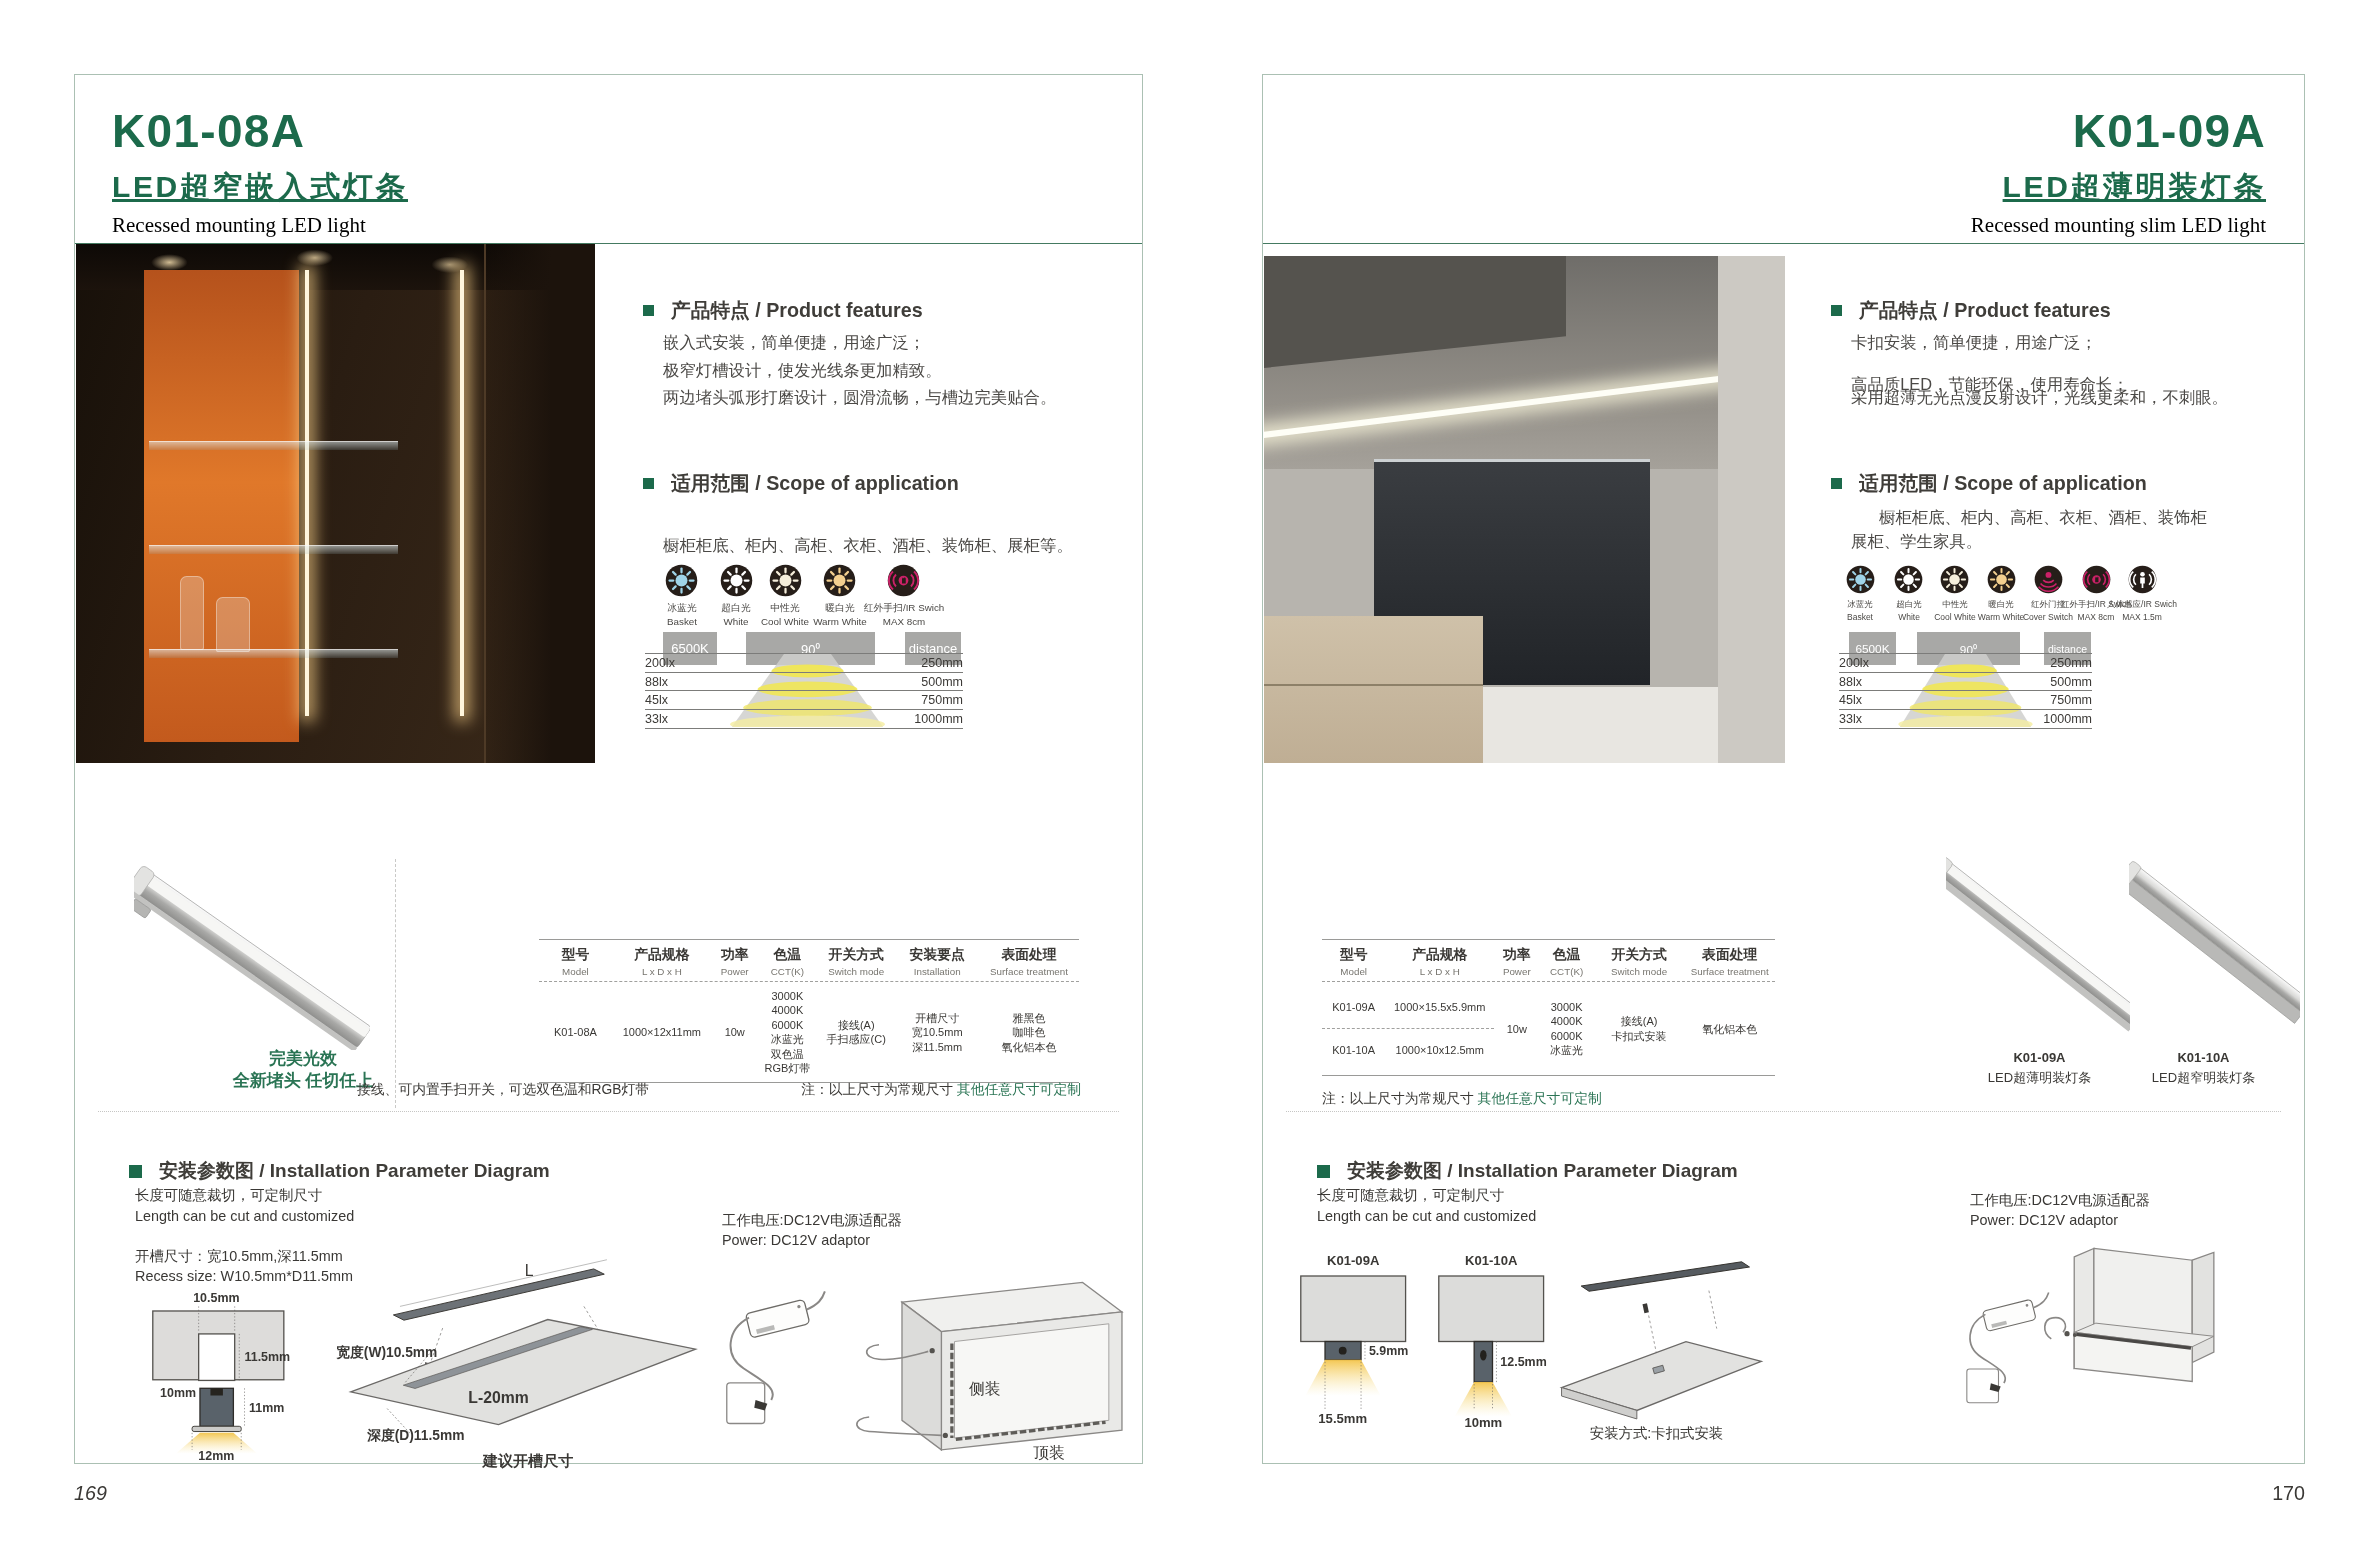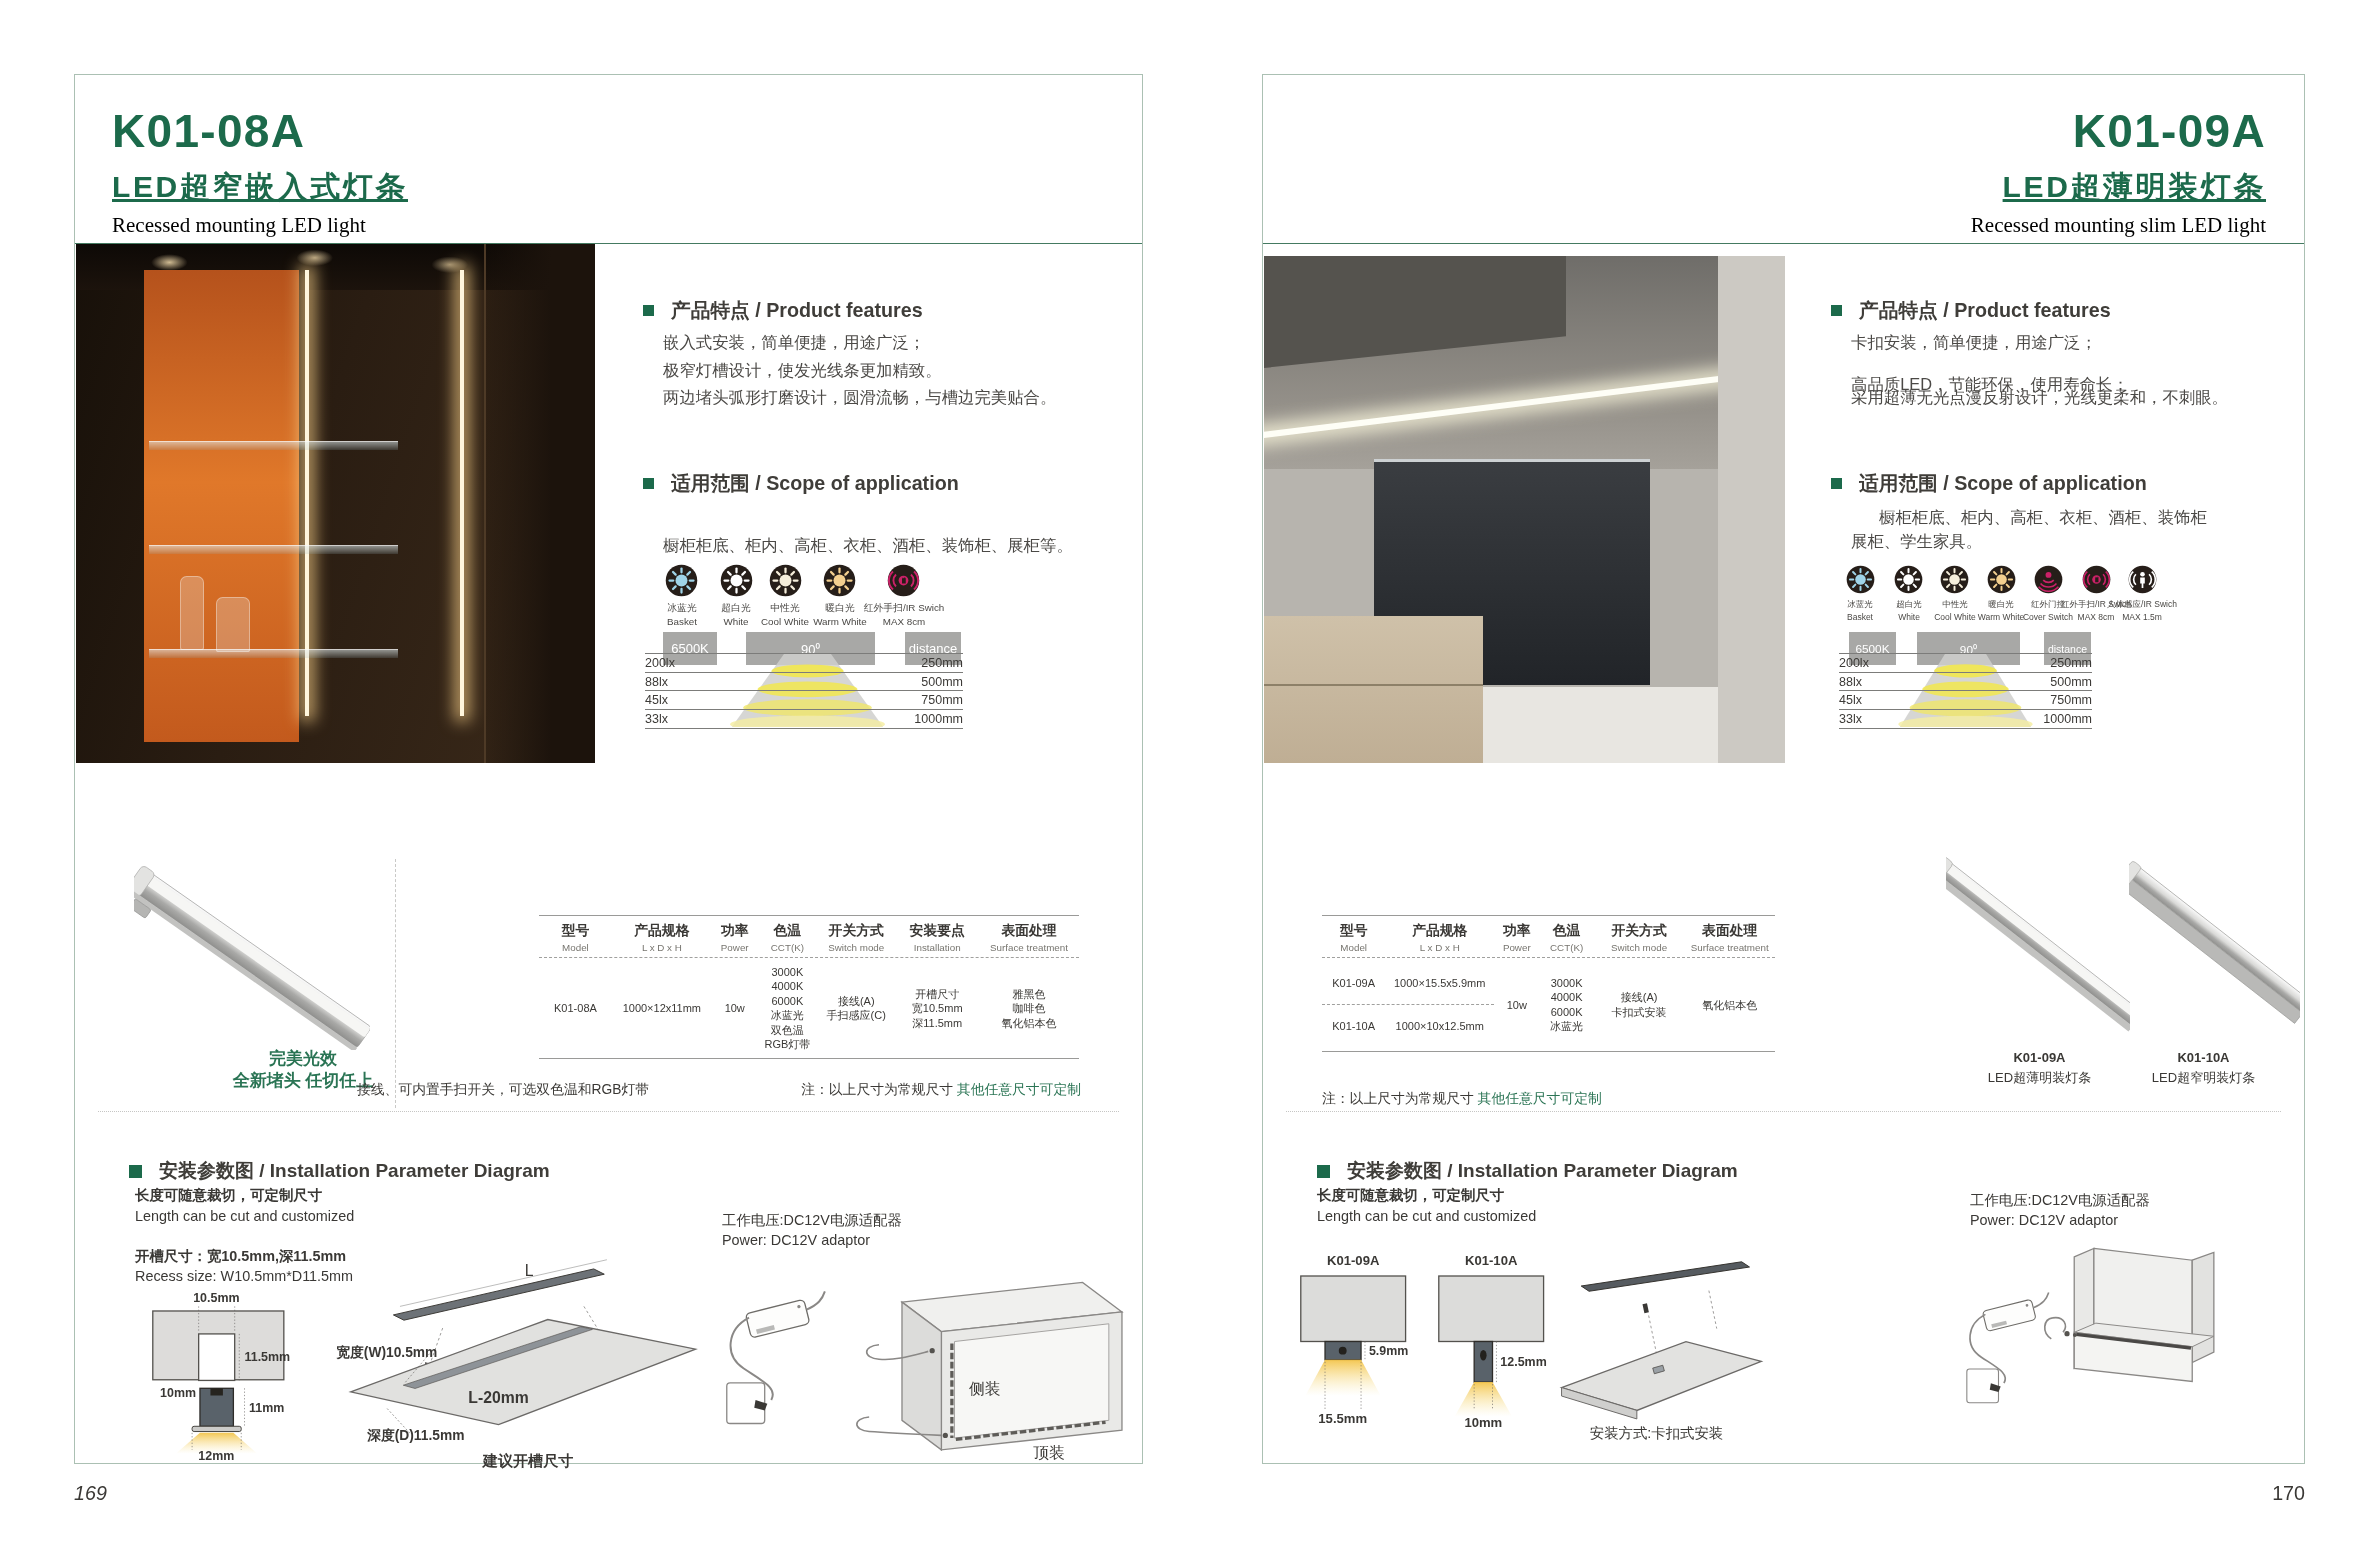--- a/index.html
+++ b/index.html
@@ -18,34 +18,34 @@
   .iclabel{font-size:9.8px;color:#4b4946;text-align:center;line-height:13.8px;white-space:nowrap;}
   .iclabel.sm{font-size:8.5px;line-height:12.5px;}
   .bar{position:absolute;height:33px;background:#a8a8a6;color:#fff;display:flex;align-items:center;justify-content:center;font-size:13px;}
   .lxwrap{position:absolute;}
   .lxrow{position:relative;display:flex;justify-content:space-between;align-items:center;height:17.7px;font-size:12.5px;color:#3c3a37;border-top:0.7px solid #7c7c7a;z-index:1;}
   .lxrow:last-child{border-bottom:0.7px solid #7c7c7a;}
   .conesvg{position:absolute;z-index:0;}
   .caption{font-size:17px;font-weight:bold;color:#2a7454;text-align:center;line-height:22px;}
   .vdash{position:absolute;border-left:1.3px dashed #c9c9c7;}
   .dotline{position:absolute;border-top:1.3px dotted #c6c6c4;}
-  .spec-table{position:absolute;border-top:1.3px solid #9a9a98;border-bottom:1.3px solid #9a9a98;}
+  .spec-table{position:absolute;border-top:1.3px solid #9a9a98;border-bottom:1.3px solid #9a9a98;margin-top:24px;}
   .thead{display:grid;border-bottom:0.7px dashed #a0a09e;padding:5.9px 0 4.6px;}
   .th{text-align:center;}
   .th .cn{font-size:13.8px;font-weight:bold;color:#3a3835;}
   .th .en{font-size:9.8px;color:#77756f;margin-top:2px;}
   .tbody{display:grid;align-items:center;padding:6.6px 0;}
   .td{text-align:center;font-size:11px;line-height:14.4px;color:#3a3835;}
   .mrow{display:grid;align-items:center;height:42px;}
   .mrow .td{font-size:11px;}
   .dashsep{border-top:0.7px dashed #a0a09e;}
   .note{font-size:13.8px;color:#3a3835;white-space:nowrap;}
   .note .green{color:#2a7454;}
   .itext{font-size:14.4px;color:#3a3835;white-space:nowrap;}
-  .itext.b{font-weight:bold;}
+  .itext.b{font-weight:normal;}
   .pagenum{position:absolute;font-size:19.7px;color:#3a3835;}
   .prodlabel{font-size:13px;color:#3a3835;text-align:center;line-height:19.7px;}
   .photo{position:absolute;overflow:hidden;}
   
   #photoL{background:linear-gradient(108deg,#171009,#2a1d12 45%,#3b2a1a);}
   .pL-ceil{position:absolute;left:0;top:0;right:0;height:46px;background:
      radial-gradient(26px 11.8px at 18% 40%,rgba(255,230,180,.8),transparent 70%),
      radial-gradient(26px 11.8px at 46% 30%,rgba(255,230,180,.7),transparent 70%),
      radial-gradient(26px 11.8px at 72% 45%,rgba(255,230,180,.6),transparent 70%),
      linear-gradient(180deg,#0d0906,#1c130c);}

